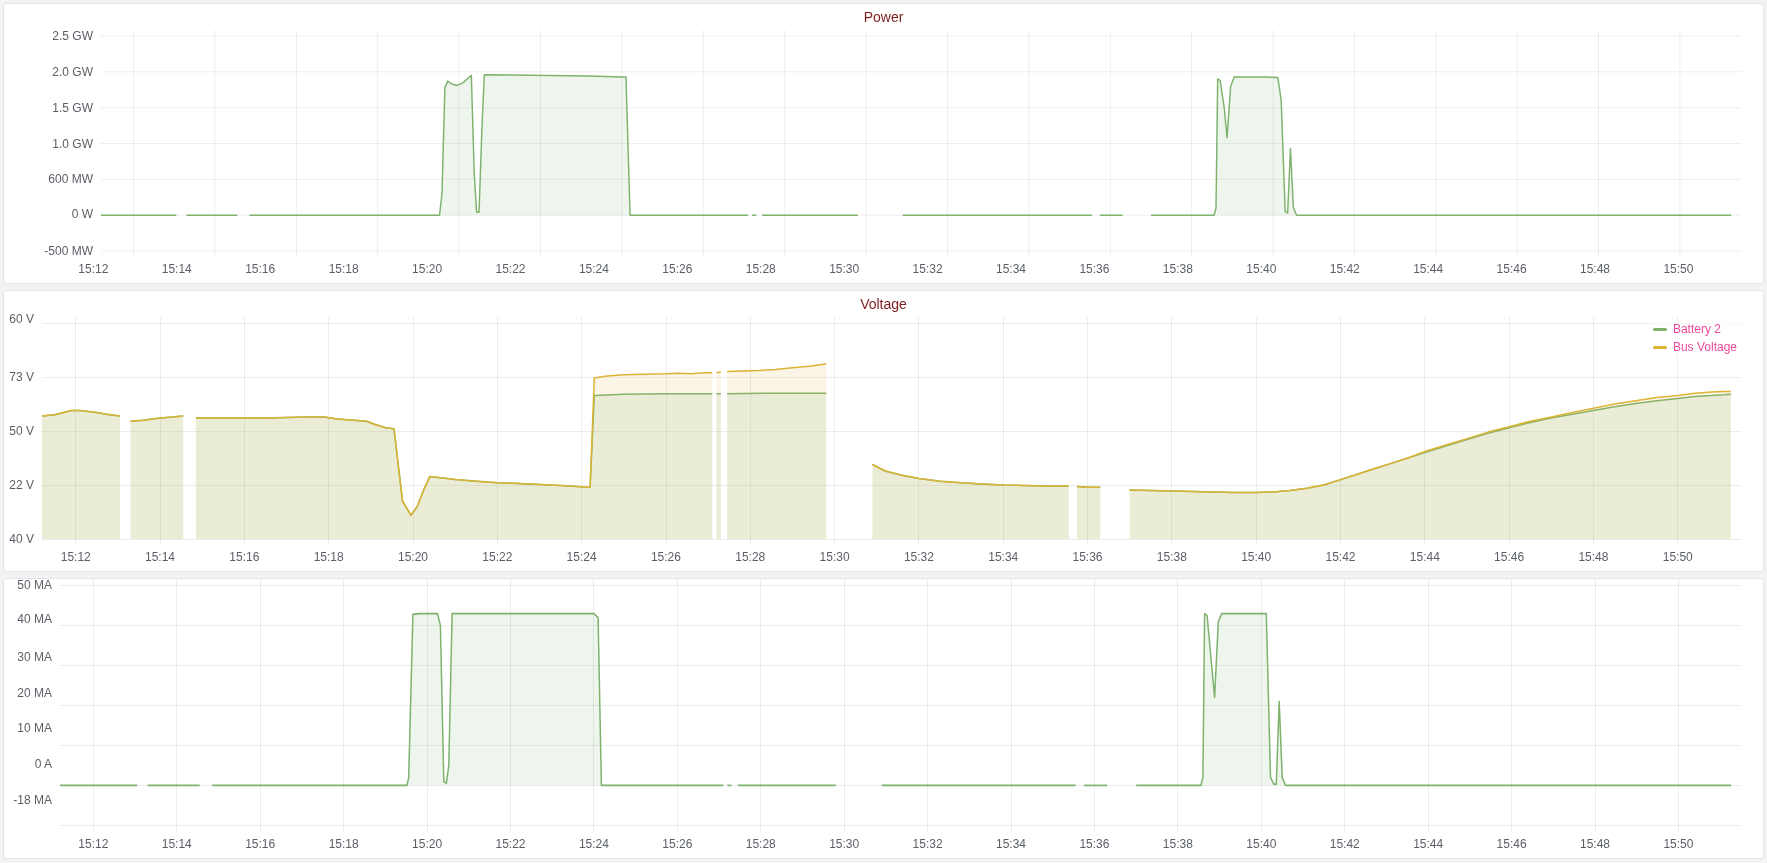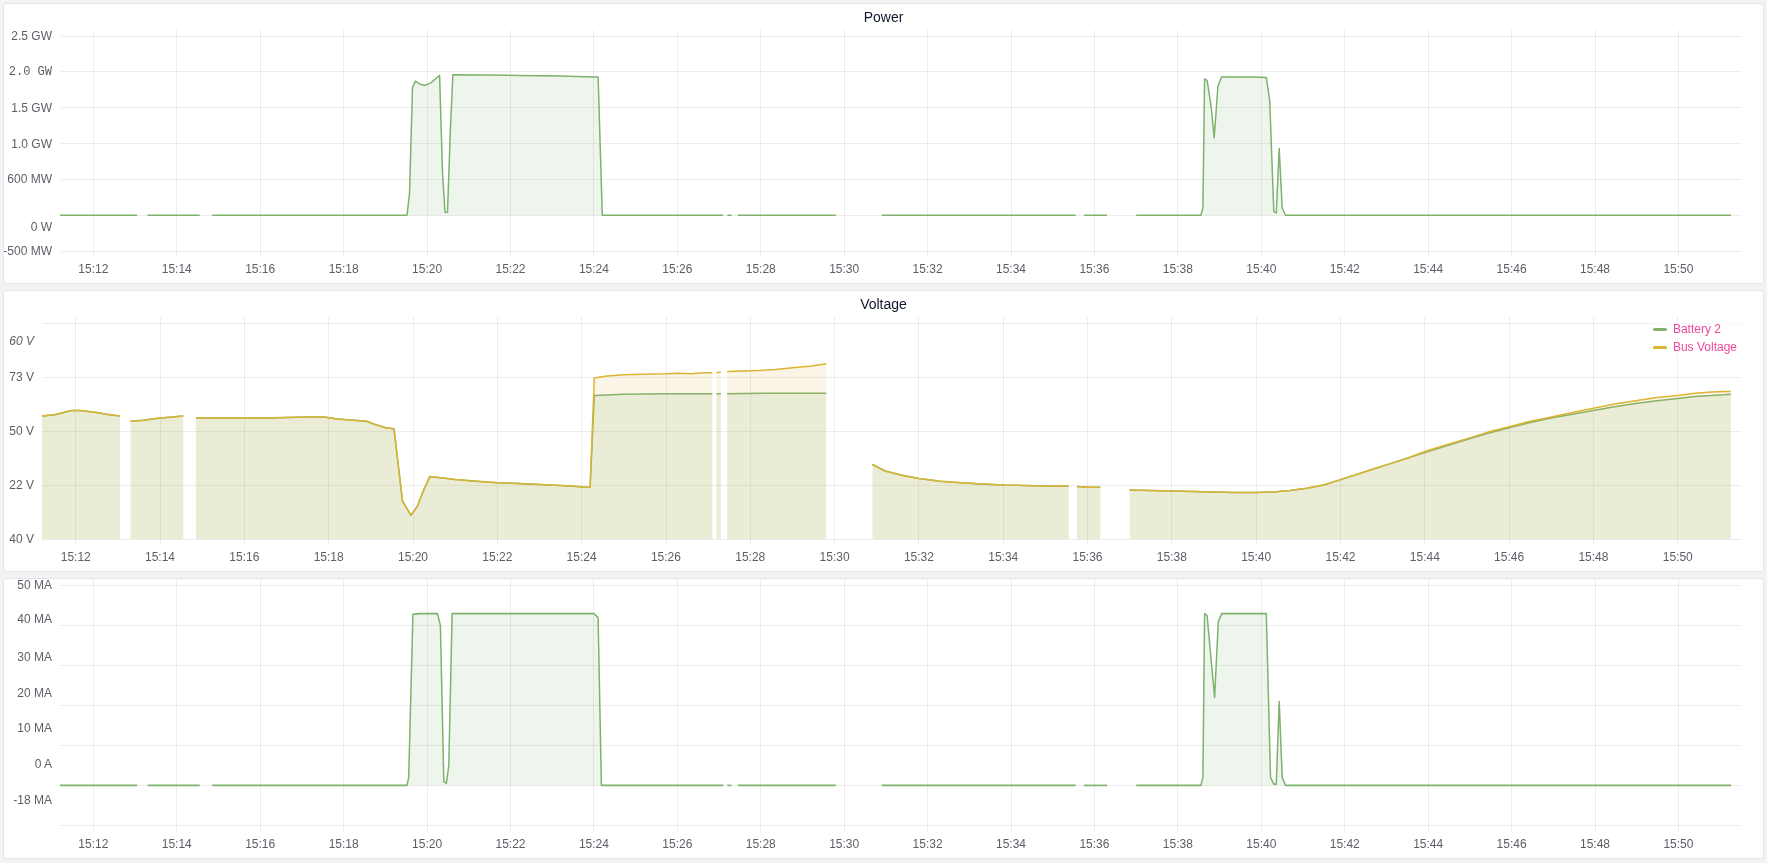--- a/index.html
+++ b/index.html
@@ -5,21 +5,21 @@
   * { margin:0; padding:0; box-sizing:border-box; }
   html,body { width:1767px; height:863px; background:#f2f3f5; font-family:"Liberation Sans",sans-serif; overflow:hidden; }
   .dash { padding:3px; }
   .panel {
     background:#fff; border:1px solid #e3e5ea; border-radius:3px;
     margin-bottom:6px; display:flex; flex-direction:column; overflow:hidden;
   }
   .panel:last-child { margin-bottom:0; }
   .panel-title {
     height:26px; line-height:26px; text-align:center;
-    font-size:14px; font-weight:500; color:#0f172a; cursor:pointer; flex:0 0 auto;
+    font-size:14px; font-weight:500; color:#7f1d1d; cursor:pointer; flex:0 0 auto;
   }
   .plot-row { flex:1 1 auto; display:flex; min-height:0; }
   .y-labels { position:relative; flex:0 0 auto; }
   .y-labels .ytick {
     position:absolute; right:8px; transform:translateY(-50%);
     font-size:12px; color:#5a5f66; white-space:nowrap;
   }
   .plot-area { position:relative; flex:1 1 auto; margin-right:22px; }
   .plot-area svg { position:absolute; inset:0; width:100%; height:100%; display:block; }
   .x-row { flex:0 0 auto; height:26px; display:flex; }
@@ -38,27 +38,27 @@
   .legend-label { font-size:12px; color:#ec4899; line-height:15px; }
 </style>
 </head>
 <body>
 
 <div class="dash">
 
   <section class="panel" style="height:281px">
     <div class="panel-title">Power</div>
     <div class="plot-row">
-      <div class="y-labels" style="width: 56px; height: 227px;">
+      <div class="y-labels" style="width: 56px; height: 227px; margin-left: 41px;">
           <div class="ytick" style="top: 6px;">2.5 GW</div>
-          <div class="ytick" style="top: 41.8333px; font-family: Liberation Mono, monospace;">2.0 GW</div>
+          <div class="ytick" style="top: 41.8333px;">2.0 GW</div>
           <div class="ytick" style="top: 77.6667px;">1.5 GW</div>
           <div class="ytick" style="top: 113.5px;">1.0 GW</div>
           <div class="ytick" style="top: 149.333px;">600 MW</div>
-          <div class="ytick" style="top: 197px;">0 W</div>
+          <div class="ytick" style="top: 184px;">0 W</div>
           <div class="ytick" style="top: 221px;">-500 MW</div>
         </div>
       <div class="plot-area">
         <svg preserveAspectRatio="none" viewBox="0 0 1681 227">
             <g stroke="rgba(0,0,0,0.07)" stroke-width="1" shape-rendering="crispEdges">
               <line x1="33.4" x2="33.4" y1="0" y2="227"></line>
               <line x1="116.8" x2="116.8" y1="0" y2="227"></line>
               <line x1="200.2" x2="200.2" y1="0" y2="227"></line>
               <line x1="283.6" x2="283.6" y1="0" y2="227"></line>
               <line x1="367.1" x2="367.1" y1="0" y2="227"></line>
@@ -128,21 +128,21 @@
           <div class="xtick" style="left: 1535.01px;">15:48</div>
           <div class="xtick" style="left: 1618.43px;">15:50</div>
         </div>
     </div>
   </section>
 
   <section class="panel" style="height:282px">
     <div class="panel-title">Voltage</div>
     <div class="plot-row">
       <div class="y-labels" style="width: 38px; height: 228px;">
-          <div class="ytick" style="top: 24px; font-style: italic;">60 V</div>
+          <div class="ytick" style="top: 2px;">60 V</div>
           <div class="ytick" style="top: 60px;">73 V</div>
           <div class="ytick" style="top: 114px;">50 V</div>
           <div class="ytick" style="top: 168px;">22 V</div>
           <div class="ytick" style="top: 222px;">40 V</div>
         </div>
       <div class="plot-area">
         <svg preserveAspectRatio="none" viewBox="0 0 1699 228">
             <g stroke="rgba(0,0,0,0.07)" stroke-width="1" shape-rendering="crispEdges">
               <line x1="33.7" x2="33.7" y1="0" y2="228"></line>
               <line x1="118.0" x2="118.0" y1="0" y2="228"></line>

